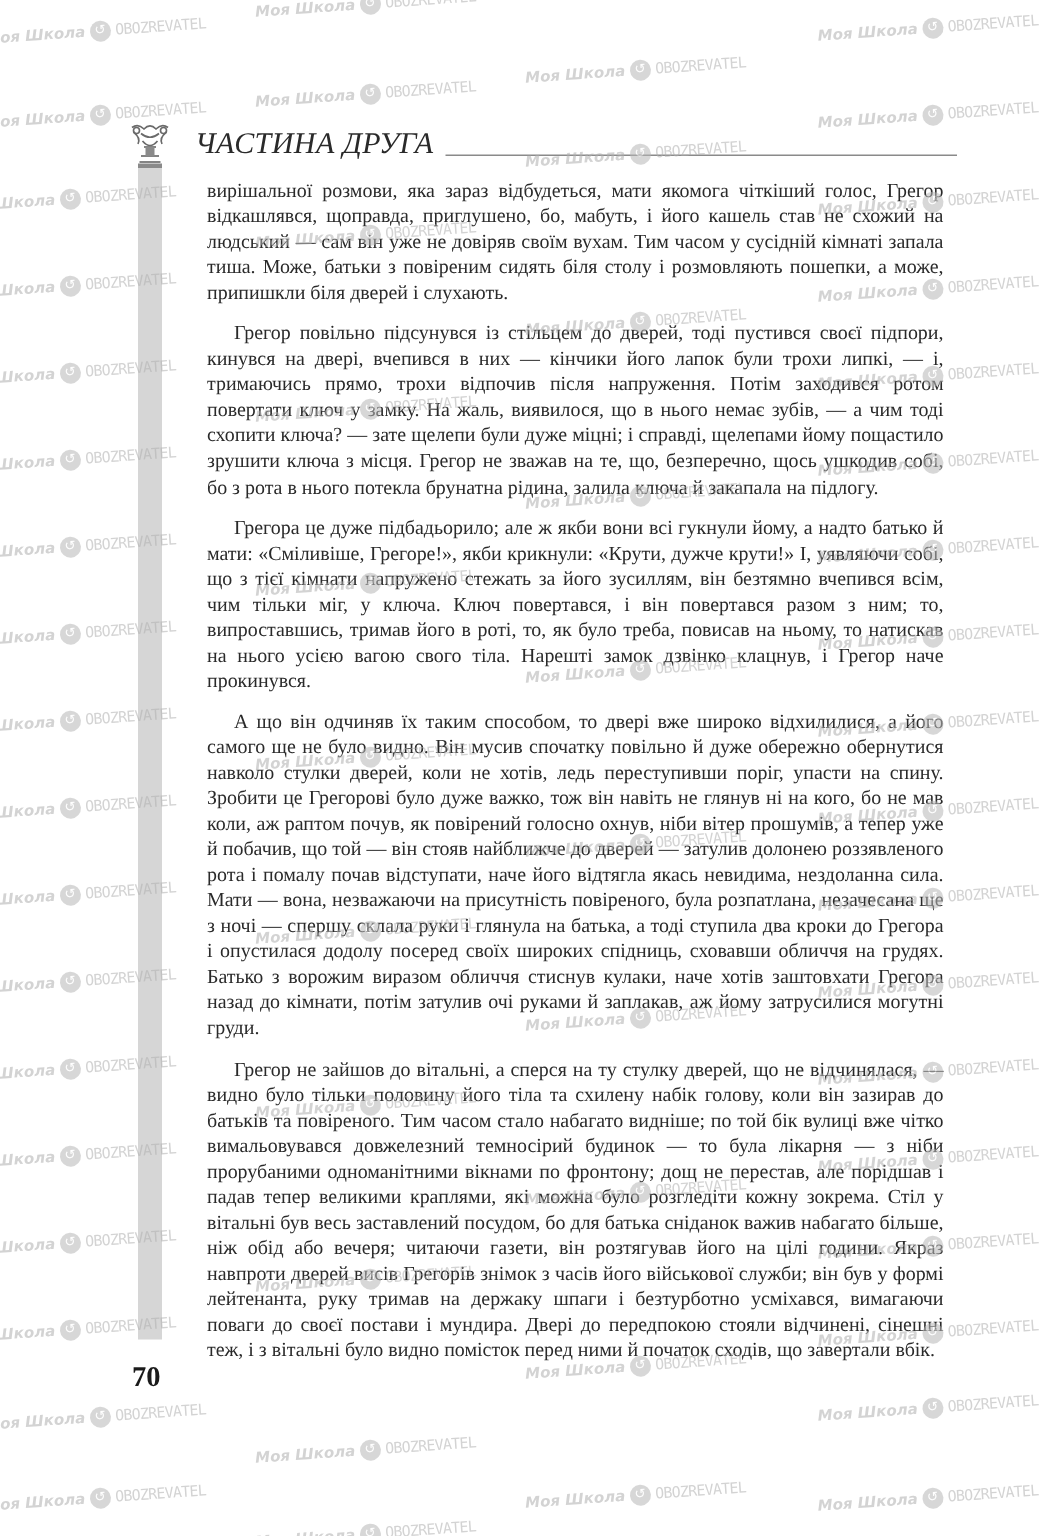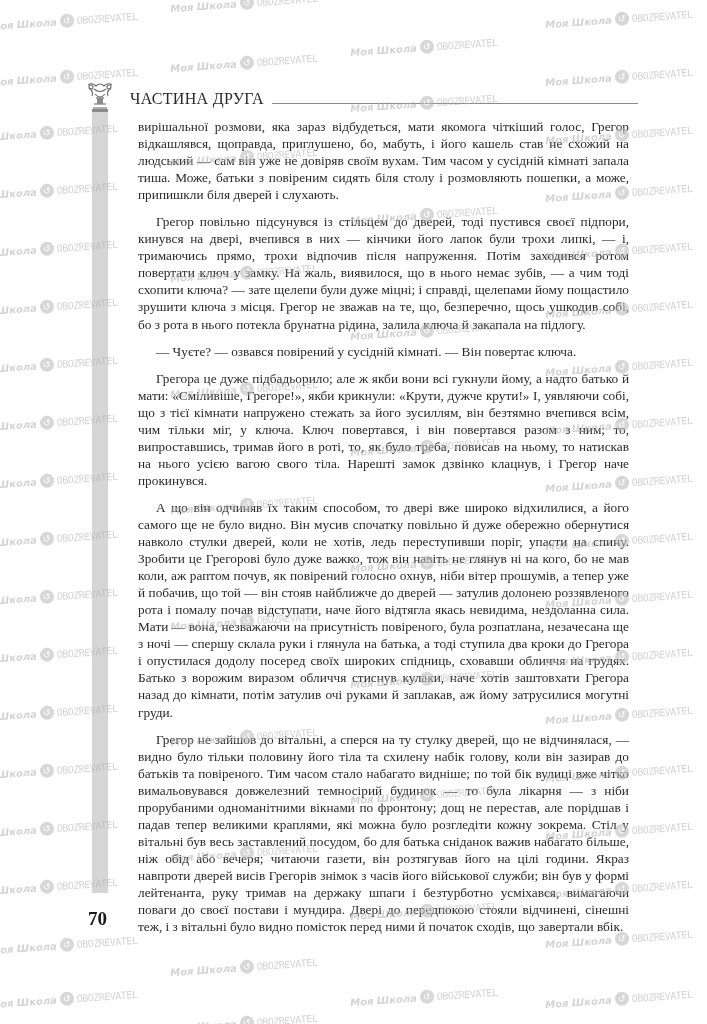--- a/index.html
+++ b/index.html
@@ -79,21 +79,22 @@
       left: 130px;
       top: 88px;
       width: 508px;
       height: 20px;
       display: flex;
       align-items: flex-end;
       z-index: 2;
     }
     .running-head .rh-title {
       font-family: "Liberation Serif", serif;
-      font-size: 16px;
+      font-style: italic;
+      font-size: 20px;
       letter-spacing: 0.3px;
       color: #2a2a2a;
       white-space: nowrap;
       padding-right: 8px;
     }
     .running-head .rh-rule {
       flex: 1;
       border-bottom: 1px solid #8a8a8a;
       margin-bottom: 4px;
     }
@@ -442,19 +443,18 @@
 </div>
 
 <div class="running-head">
   <span class="rh-title">ЧАСТИНА ДРУГА</span>
   <span class="rh-rule"></span>
 </div>
 
 <div class="text-block">
   <p class="continued">вирішальної розмови, яка зараз відбудеться, мати якомога чіткіший голос, Грегор відкашлявся, щоправда, приглушено, бо, мабуть, і його кашель став не схожий на людський — сам він уже не довіряв своїм вухам. Тим часом у сусідній кімнаті запала тиша. Може, батьки з повіреним сидять біля столу і розмовляють пошепки, а може, припишкли біля дверей і слухають.</p>
   <p>Грегор повільно підсунувся із стільцем до дверей, тоді пустився своєї підпори, кинувся на двері, вчепився в них — кінчики його лапок були трохи липкі, — і, тримаючись прямо, трохи відпочив після напруження. Потім заходився ротом повертати ключ у замку. На жаль, виявилося, що в нього немає зубів, — а чим тоді схопити ключа? — зате щелепи були дуже міцні; і справді, щелепами йому пощастило зрушити ключа з місця. Грегор не зважав на те, що, безперечно, щось ушкодив собі, бо з рота в нього потекла брунатна рідина, залила ключа й закапала на підлогу.</p>
-  <p>— Чуєте? — озвався повірений у сусідній кімнаті. — Він повертає ключа.</p>
   <p>Грегора це дуже підбадьорило; але ж якби вони всі гукнули йому, а надто батько й мати: «Сміливіше, Грегоре!», якби крикнули: «Крути, дужче крути!» І, уявляючи собі, що з тієї кімнати напружено стежать за його зусиллям, він безтямно вчепився всім, чим тільки міг, у ключа. Ключ по­вертався, і він повертався разом з ним; то, випроставшись, тримав його в роті, то, як було треба, повисав на ньому, то натискав на нього усією вагою свого тіла. Нарешті замок дзвінко клацнув, і Грегор наче прокинувся.</p>
   <p>А що він одчиняв їх таким способом, то двері вже широко відхилилися, а його самого ще не було видно. Він мусив спочатку повільно й дуже обережно обернутися навколо стулки дверей, коли не хотів, ледь пере­ступивши поріг, упасти на спину. Зробити це Грегорові було дуже важко, тож він навіть не глянув ні на кого, бо не мав коли, аж раптом почув, як повірений голосно охнув, ніби вітер прошумів, а тепер уже й побачив, що той — він стояв найближче до дверей — затулив долонею роззявле­ного рота і помалу почав відступати, наче його відтягла якась невидима, нездоланна сила. Мати — вона, незважаючи на присутність повіреного, була розпатлана, незачесана ще з ночі — спершу склала руки і глянула на батька, а тоді ступила два кроки до Грегора і опустилася додолу посеред своїх широких спідниць, сховавши обличчя на грудях. Батько з ворожим виразом обличчя стиснув кулаки, наче хотів заштовхати Грегора назад до кімнати, потім затулив очі руками й заплакав, аж йому затрусилися могутні груди.</p>
   <p>Грегор не зайшов до вітальні, а сперся на ту стулку дверей, що не відчинялася, — видно було тільки половину його тіла та схилену набік го­лову, коли він зазирав до батьків та повіреного. Тим часом стало набагато видніше; по той бік вулиці вже чітко вимальовувався довжелезний темно­сірий будинок — то була лікарня — з ніби прорубаними одноманітними вікнами по фронтону; дощ не перестав, але порідшав і падав тепер великими краплями, які можна було розгледіти кожну зокрема. Стіл у вітальні був весь заставлений посудом, бо для батька сніданок важив на­багато більше, ніж обід або вечеря; читаючи газети, він розтягував його на цілі години. Якраз навпроти дверей висів Грегорів знімок з часів його військової служби; він був у формі лейтенанта, руку тримав на держаку шпаги і безтурботно усміхався, вимагаючи поваги до своєї постави і мун­дира. Двері до передпокою стояли відчинені, сінешні теж, і з вітальні було видно помісток перед ними й початок сходів, що завертали вбік.</p>
 </div>
 
 <div class="page-number">70</div>
 
 </body></html>

